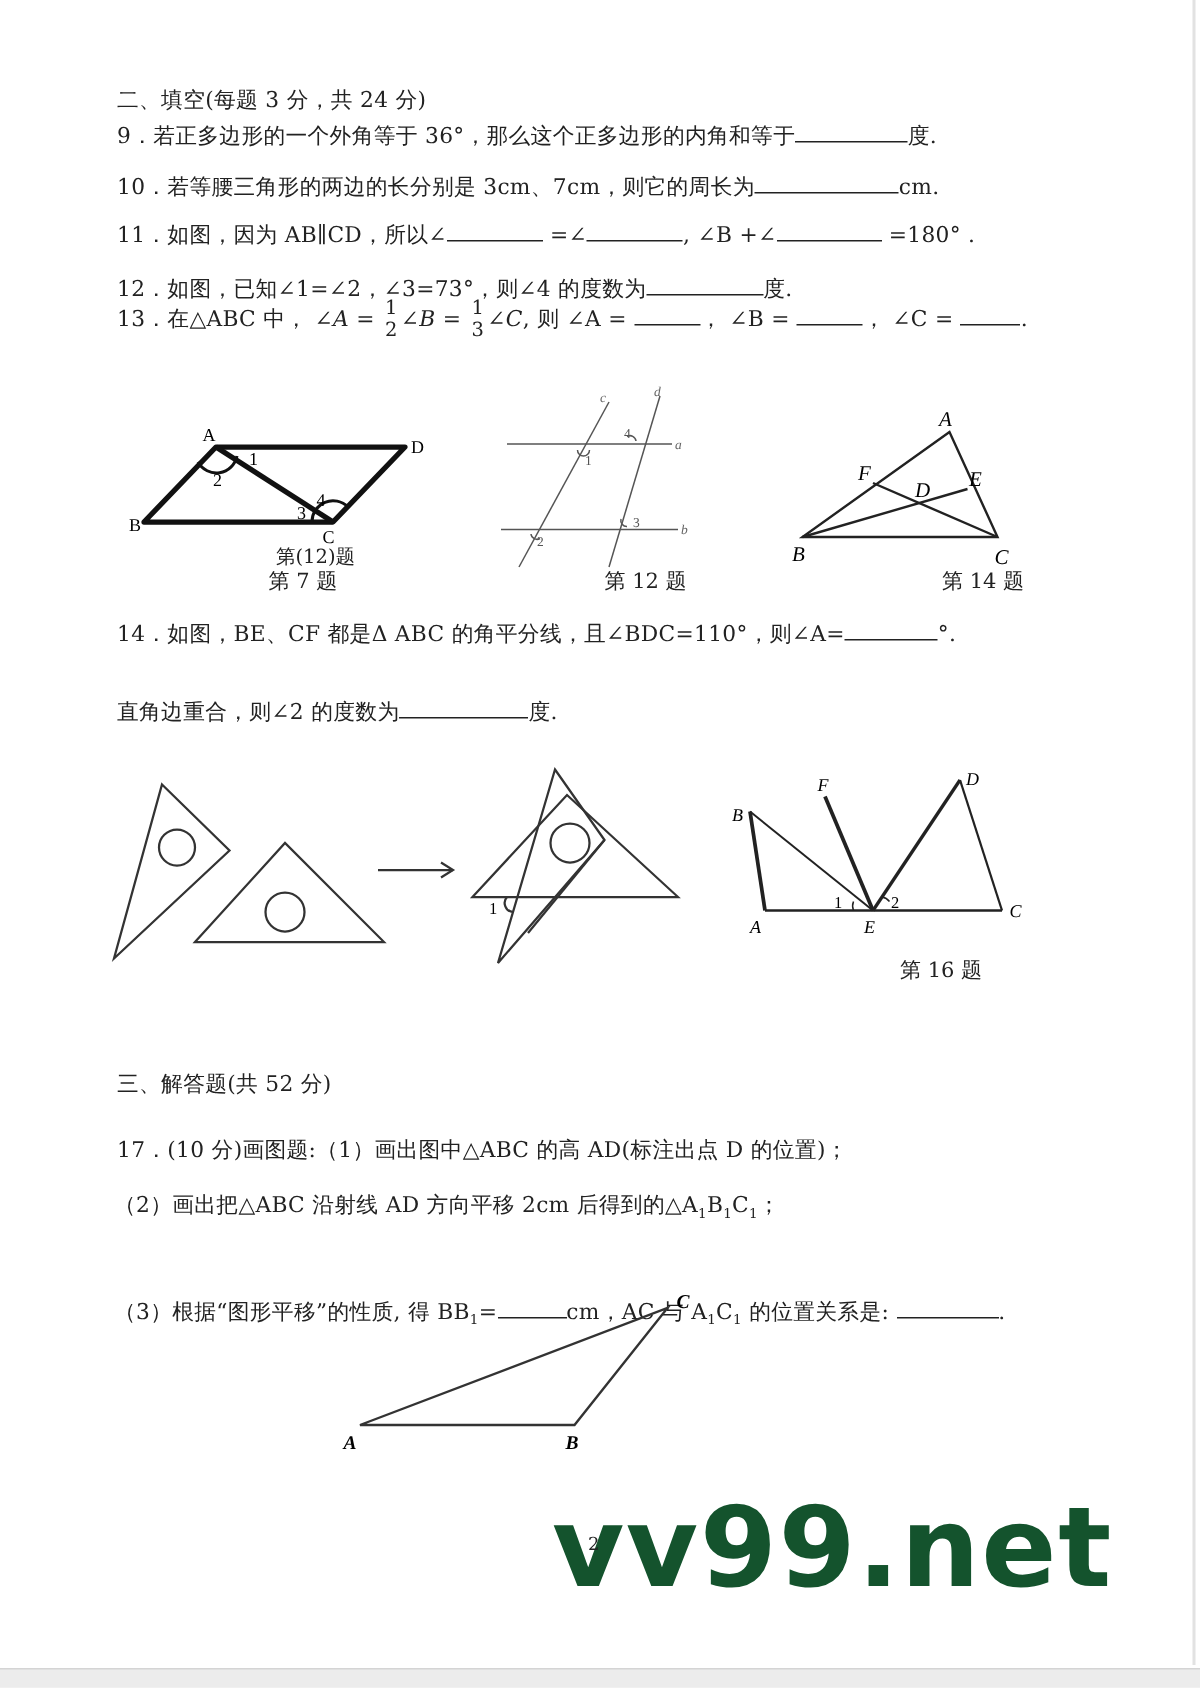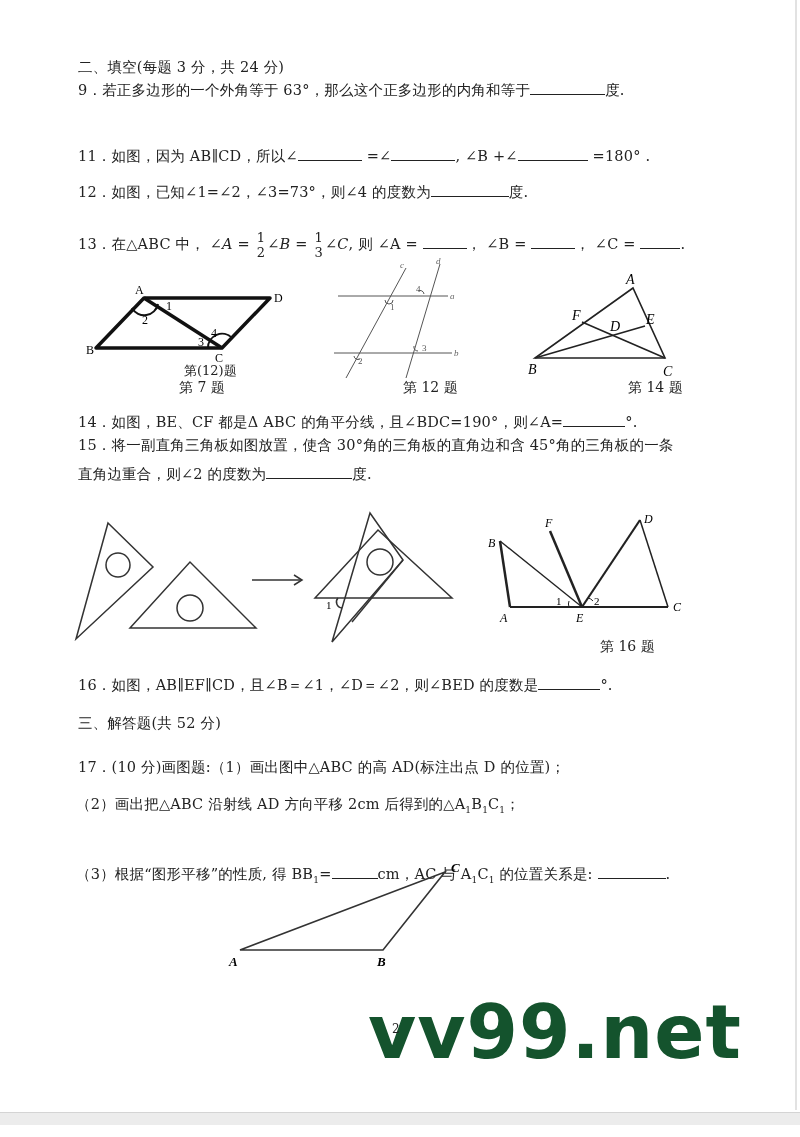--- a/index.html
+++ b/index.html
@@ -39,35 +39,38 @@
 </head>
 <body>
 
 <div class="page">
 
   <div class="watermark">vv99.net</div>
 
   <div class="line" style="top:58px;">二、填空(每题 3 分，共 24 分)</div>
 
   <div class="line" style="top:80px;">
-    <span>9．若正多边形的一个外角等于 63°，那么这个正多边形的内角和等于</span><span class="blank" style="width:75px;"></span><span>度.</span>
-  </div>
-
+    <span>9．若正多边形的一个外角等于 36°，那么这个正多边形的内角和等于</span><span class="blank" style="width:75px;"></span><span>度.</span>
+  </div>
+
+  <div class="line" style="top:114px;">
+    <span>10．若等腰三角形的两边的长分别是 3cm、7cm，则它的周长为</span><span class="blank" style="width:96px;"></span><span>cm.</span>
+  </div>
 
   <div class="line" style="top:146px;">
     <span>11．如图，因为 AB∥CD，所以∠</span><span class="blank" style="width:64px;"></span>
     <span>=∠</span><span class="blank" style="width:64px;"></span><span>, ∠B +∠</span><span class="blank" style="width:70px;"></span>
     <span>=180° .</span>
   </div>
 
   <div class="line" style="top:182px;">
     <span>12．如图，已知∠1=∠2，∠3=73°，则∠4 的度数为</span><span class="blank" style="width:78px;"></span><span>度.</span>
   </div>
 
-  <div class="line" style="top:227px; line-height:34px;">
+  <div class="line" style="top:196px; line-height:34px;">
     <span>13．在△ABC 中，</span>
     <span class="i">∠A =</span>
     <span class="frac"><span>1</span><span>2</span></span><span class="i">∠B =</span>
     <span class="frac"><span>1</span><span>3</span></span><span class="i">∠C</span><span>, 则 ∠A =</span>
     <span class="blank" style="width:44px;"></span><span>，  ∠B =</span>
     <span class="blank" style="width:44px;"></span><span>，  ∠C =</span>
     <span class="blank" style="width:40px;"></span><span>.</span>
   </div>
 
   <svg style="left:80px; top:280px;" width="220" height="90">
@@ -122,24 +125,23 @@
     <text x="106" y="14" font-size="14" font-style="italic">A</text>
     <text x="52" y="50" font-size="14" font-style="italic">F</text>
     <text x="90" y="61" font-size="14" font-style="italic">D</text>
     <text x="126" y="54" font-size="14" font-style="italic">E</text>
     <text x="8" y="104" font-size="14" font-style="italic">B</text>
     <text x="143" y="106" font-size="14" font-style="italic">C</text>
   </svg>
   <div class="cap" style="left:580px; top:379px;">第 14 题</div>
 
   <div class="line" style="top:412px;">
-    <span>14．如图，BE、CF 都是Δ ABC 的角平分线，且∠BDC=190°，则∠A=</span><span class="blank" style="width:62px;"></span><span>°.</span>
-  </div>
-
-  <div class="line" style="top:436px;">15．将一副直角三角板如图放置，使含 30°角的三角板的直角边和含 45°角的三角板的一条</div>
+    <span>14．如图，BE、CF 都是Δ ABC 的角平分线，且∠BDC=110°，则∠A=</span><span class="blank" style="width:62px;"></span><span>°.</span>
+  </div>
+
   <div class="line" style="top:464px;">
     <span>直角边重合，则∠2 的度数为</span><span class="blank" style="width:86px;"></span><span>度.</span>
   </div>
 
   <svg style="left:70px; top:505px;" width="400" height="140">
     <g stroke="#333" stroke-width="1.5" fill="none">
 
       <polygon points="38,18 83,62 6,134"></polygon>
       <circle cx="48" cy="60" r="12"></circle>
 
@@ -173,23 +175,20 @@
     <text x="75" y="22" font-size="12" font-style="italic">F</text>
     <text x="174" y="18" font-size="12" font-style="italic">D</text>
     <text x="30" y="117" font-size="12" font-style="italic">A</text>
     <text x="106" y="117" font-size="12" font-style="italic">E</text>
     <text x="203" y="106" font-size="12" font-style="italic">C</text>
     <text x="86" y="100" font-size="11">1</text>
     <text x="124" y="100" font-size="11">2</text>
   </svg>
   <div class="cap" style="left:552px; top:638px;">第 16 题</div>
 
-  <div class="line" style="top:675px;">
-    <span>16．如图，AB∥EF∥CD，且∠B＝∠1，∠D＝∠2，则∠BED 的度数是</span><span class="blank" style="width:62px;"></span><span>°.</span>
-  </div>
 
   <div class="line" style="top:714px;text-align:right;">三、解答题(共 52 分)</div>
 
   <div class="line" style="top:758px;">17．(10 分)画图题:（1）画出图中△ABC 的高 AD(标注出点 D 的位置)；</div>
   <div class="line" style="top:795px; left:76px;">
     <span>（2）画出把△ABC 沿射线 AD 方向平移 2cm 后得到的△A</span><sub>1</sub><span>B</span><sub>1</sub><span>C</span><sub>1</sub><span>；</span>
   </div>
   <div class="line" style="top:832px; left:76px;margin-top:32px;">
     <span>（3）根据“图形平移”的性质, 得 BB</span><sub>1</sub><span>=</span><span class="blank" style="width:46px;"></span><span>cm，AC 与 A</span><sub>1</sub><span>C</span><sub>1</sub><span> 的位置关系是:</span>
     <span class="blank" style="width:68px;"></span><span>.</span>

